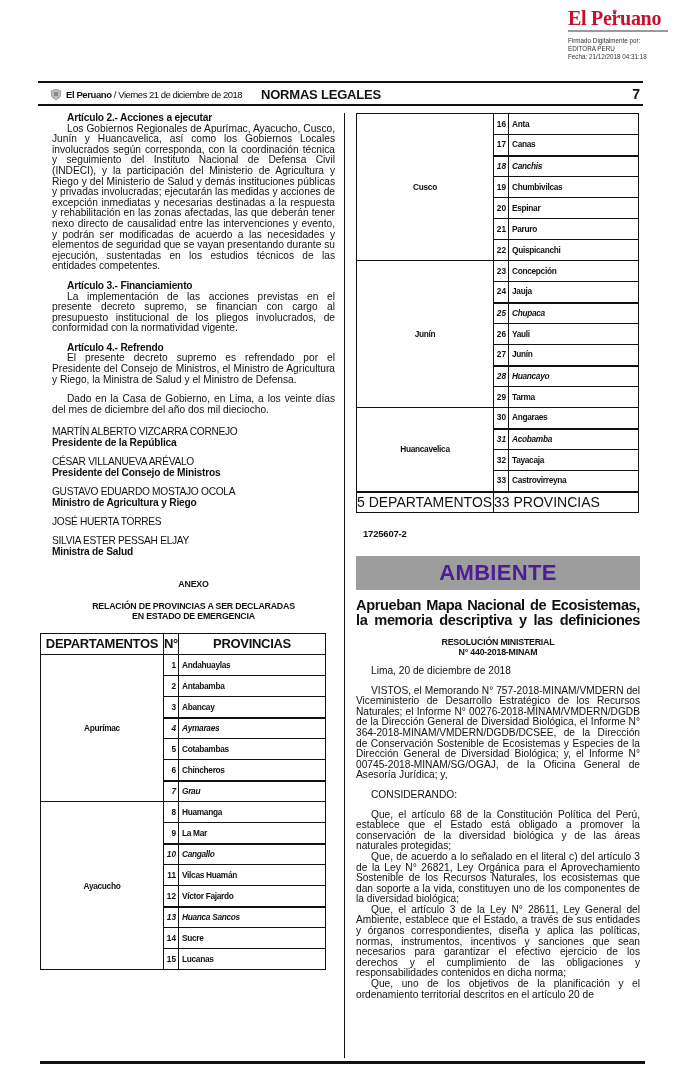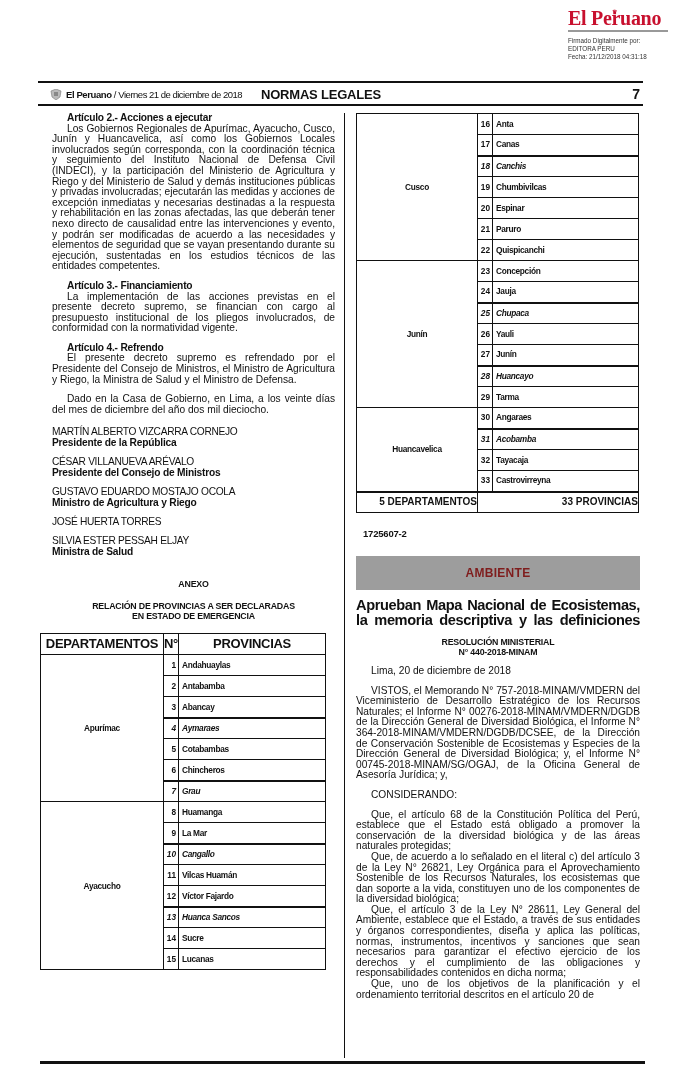--- a/index.html
+++ b/index.html
@@ -36,23 +36,23 @@
     .sigblock .entry { margin-bottom: 8px; }
     .centered { text-align: center; font-weight: 900; font-size: 8.8px; line-height: 10px; letter-spacing: -0.2px; }
 
     table.prov { border-collapse: collapse; font-size: 8.3px; }
     table.prov td, table.prov th { border: 1px solid #111; height: 21px; }
     table.prov th { font-weight: 900; font-size: 13px; letter-spacing: -0.3px; }
     table.prov td.num { width: 15px; text-align: right; padding-right: 2px; font-weight: bold; }
     table.prov td.name { padding-left: 3px; font-weight: bold; letter-spacing: -0.3px; }
     table.prov td.dept { text-align: center; font-weight: bold; letter-spacing: -0.3px; }
     table.prov tr.thick td { border-top: 2px solid #111; font-style: italic; }
-    table.prov tr.total td { font-weight: 700; text-align: right; border-top: 2px solid #111; font-size: 10px; }
-
-    .ambiente { background: #9d9d9d; color: #7f1d1d; text-align: center; font-weight: bold; font-size: 12px; height: 34px; line-height: 34px; letter-spacing: 0.3px; margin-top: 16px; }
+    table.prov tr.total td { font-weight: 400; text-align: left; border-top: 2px solid #111; font-size: 14px; }
+
+    .ambiente { background: #9d9d9d; color: #4c1d95; text-align: center; font-weight: bold; font-size: 22px; height: 34px; line-height: 34px; letter-spacing: 0.3px; margin-top: 16px; }
     .headline { font-weight: 900; font-size: 14.6px; line-height: 15.2px; letter-spacing: -0.4px; text-align: justify; margin-top: 8px; }
     .headline span { display: block; text-align: justify; text-align-last: justify; }
     .headline span.last { text-align-last: left; }
     .bottom-rule { position: absolute; left: 40px; top: 1061px; width: 605px; height: 3px; background: #111; }
     .fileno { font-weight: 900; font-size: 9.5px; margin-top: 16px; padding-left: 7px; letter-spacing: -0.2px; }
   </style>
 </head>
 <body>
 
 <div class="stamp">
@@ -191,21 +191,21 @@
         </tr>
   </tbody>
     </table>
 </div>
 
 <div class="col col-right">
   <table class="prov" style="width:283px;">
 
     <tbody>
         <tr>
-          <td class="dept" rowspan="7" style="width:121px;">Cusco</td>
+          <td class="dept" rowspan="7" style="width:137px;">Cusco</td>
           <td class="num">16</td>
           <td class="name">Anta</td>
         </tr>
     <tr>
           <td class="num">17</td>
           <td class="name">Canas</td>
         </tr>
     <tr class="thick">
           <td class="num">18</td>
           <td class="name">Canchis</td>

